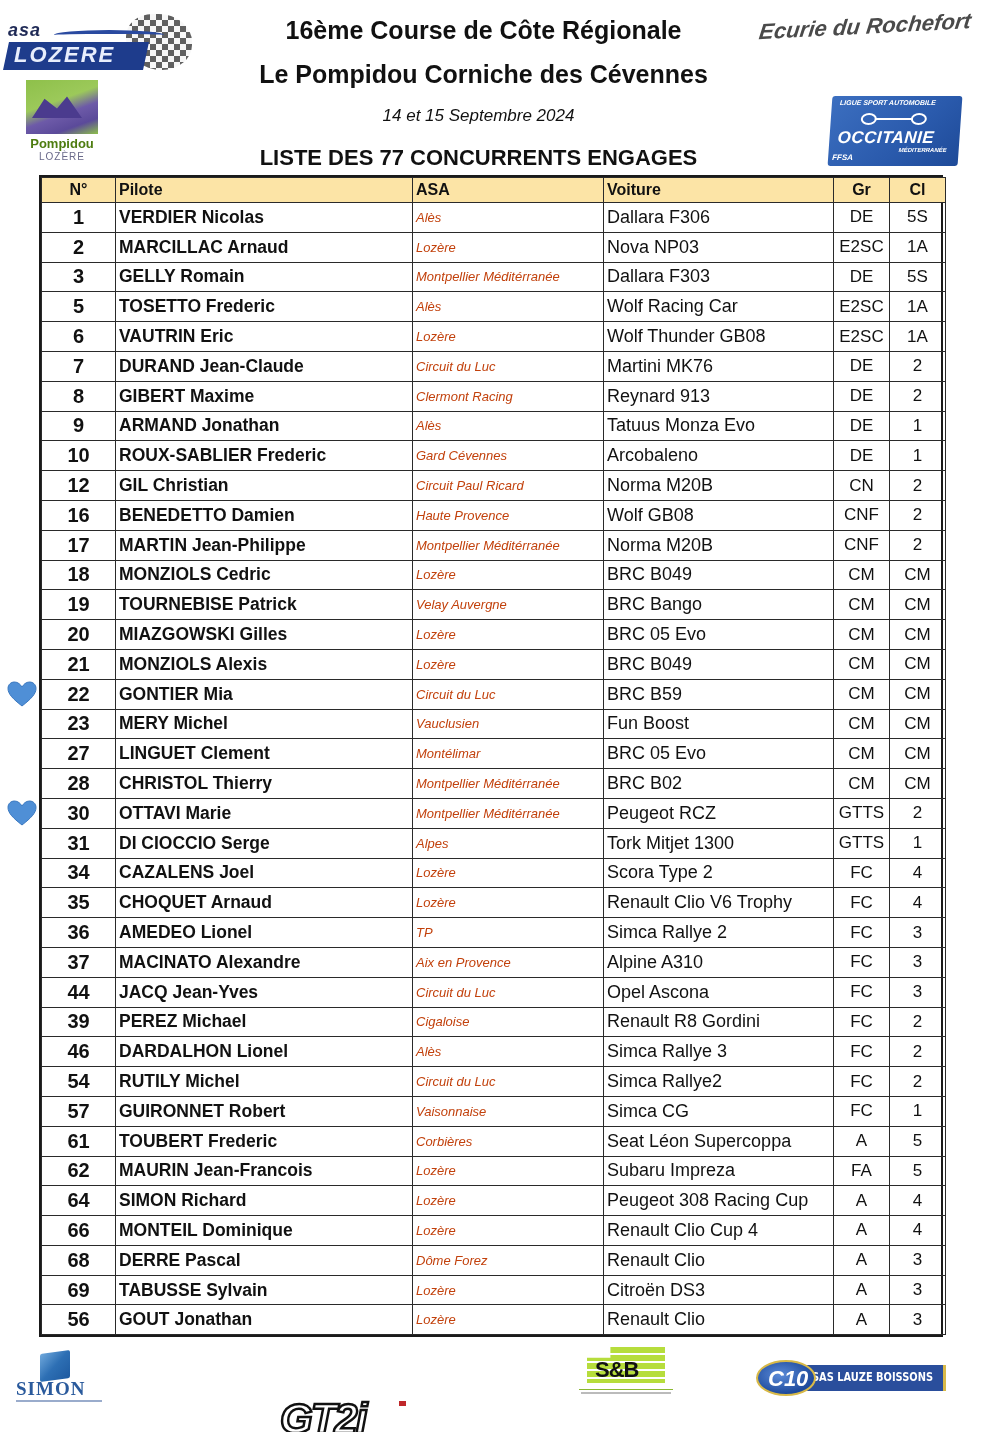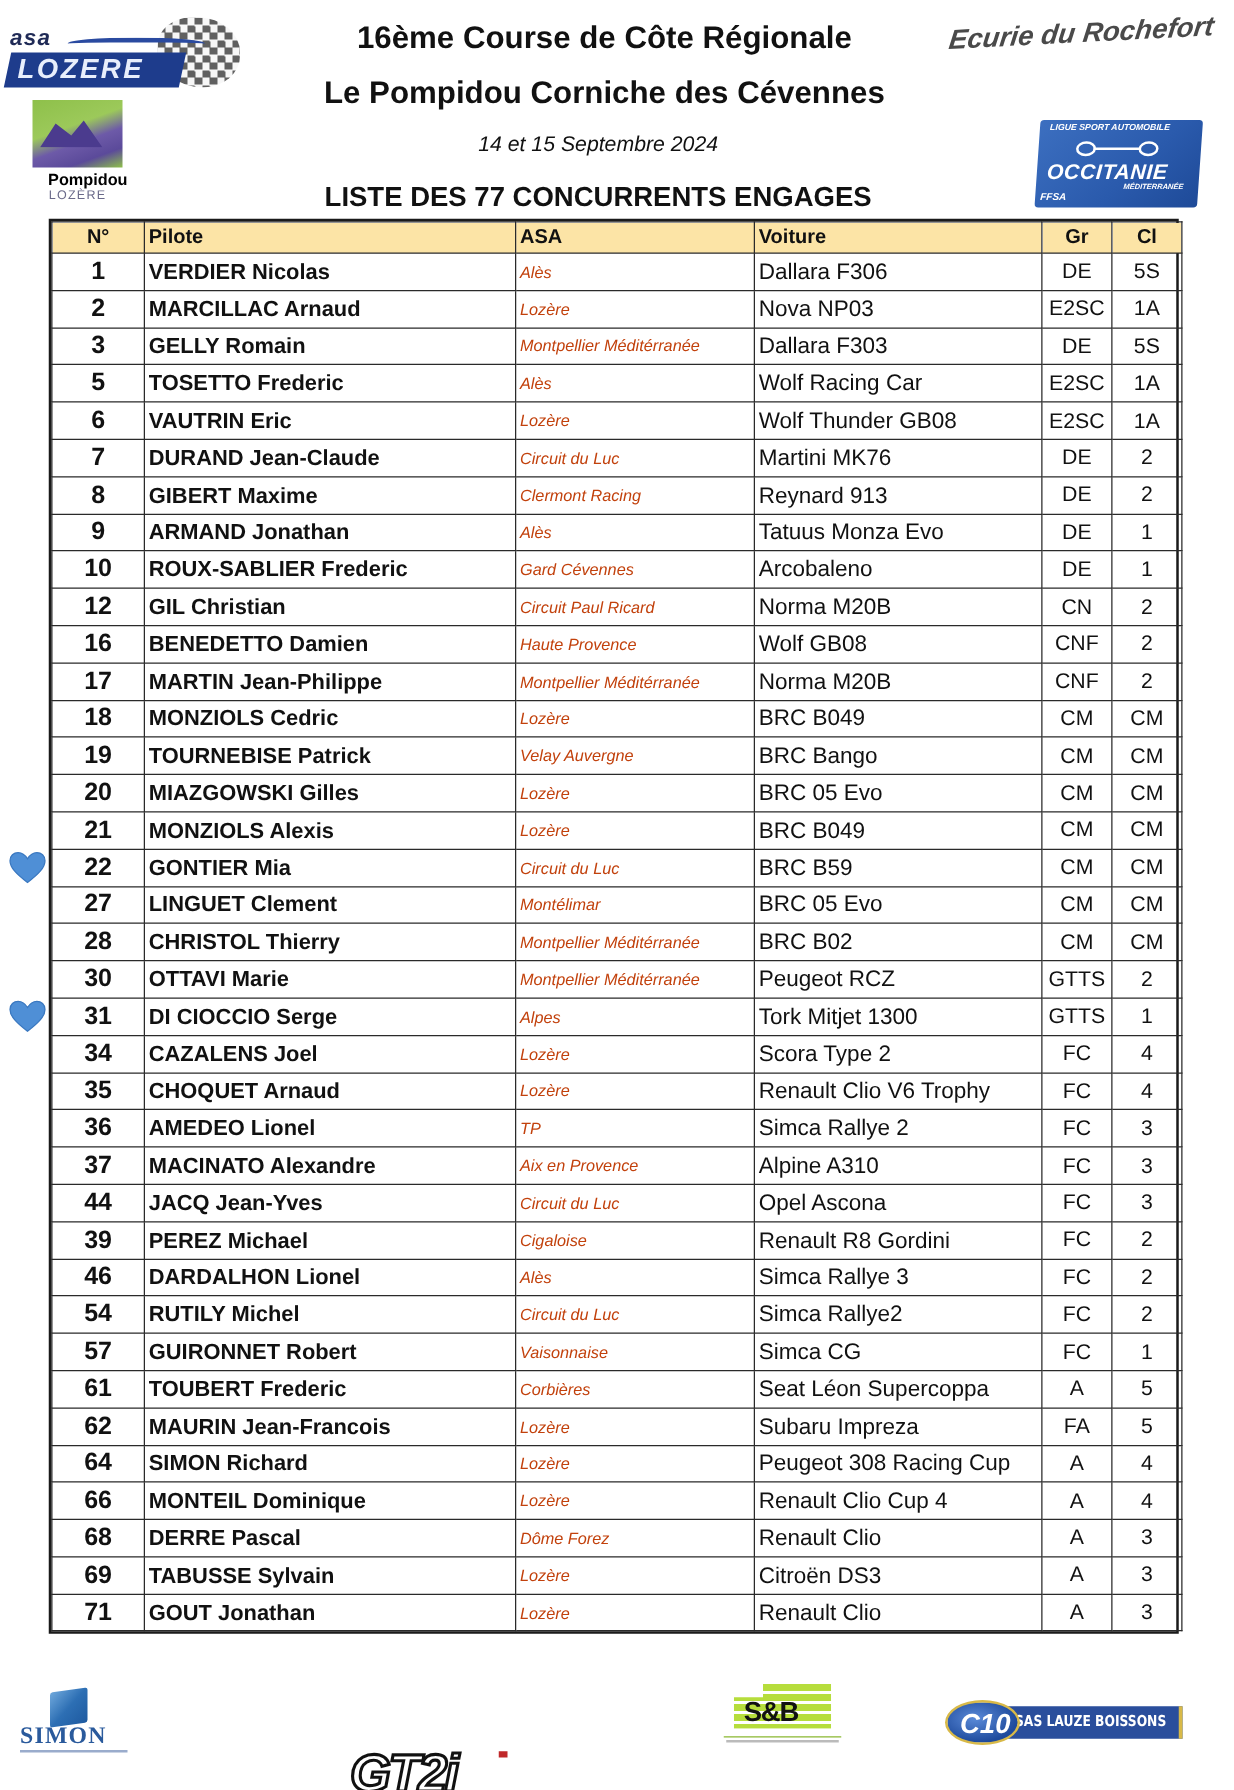--- a/index.html
+++ b/index.html
@@ -21,21 +21,21 @@
   .asa-small { position: absolute; left: 2px; top: 8px; font-size: 18px; font-weight: bold; color: #1f2a56; letter-spacing: 1px; font-style: italic; }
   .asa-band { position: absolute; left: 0; top: 30px; width: 140px; height: 28px; background: #1e3c8c; transform: skewX(-12deg); }
   .asa-lozere { position: absolute; left: 8px; top: 30px; font-size: 22px; font-weight: bold; font-style: italic; color: #e8eefc; letter-spacing: 2px; }
   .asa-swoosh { position: absolute; left: 48px; top: 18px; width: 110px; height: 10px; border-top: 4px solid #2a4aa0; border-radius: 50% 50% 0 0; }
   .asa-check { position: absolute; left: 120px; top: 2px; width: 66px; height: 56px; background:
       repeating-conic-gradient(#1d1d1d 0 25%, #f4f4f4 0 50%) 0 0 / 12px 12px; opacity: 0.7; border-radius: 40% 50% 45% 55%; }
 
   .logo-pompidou { left: 22px; top: 80px; width: 80px; height: 86px; }
   .pompi-img { position: absolute; left: 4px; top: 0; width: 72px; height: 54px; background: linear-gradient(160deg, #8ec04a 0%, #9cc95a 40%, #6d5aa8 60%, #5b4a9a 80%, #8ec04a 100%); }
   .pompi-img::after { content: ""; position: absolute; left: 6px; top: 14px; width: 50px; height: 24px; background: #4b3b8e; clip-path: polygon(0 100%, 25% 20%, 50% 60%, 70% 10%, 100% 100%); }
-  .pompi-name { position: absolute; left: 0; top: 56px; width: 80px; text-align: right; font-size: 13px; font-weight: bold; color: #000000; }
+  .pompi-name { position: absolute; left: 0; top: 56px; width: 80px; text-align: center; font-size: 13px; font-weight: bold; color: #4d7c0f; }
   .pompi-sub { position: absolute; left: 0; top: 71px; width: 80px; text-align: center; font-size: 10px; color: #6a6a8a; letter-spacing: 1px; }
 
   .logo-ecurie { left: 760px; top: 14px; width: 200px; height: 40px; }
   .ecurie-text { font-size: 22px; font-weight: bold; font-style: italic; color: #4a4a4a; transform: skewX(-10deg) rotate(-3deg); white-space: nowrap; }
 
   .logo-occitanie { left: 830px; top: 96px; width: 130px; height: 70px; background: linear-gradient(135deg, #3c6fc0 0%, #2a5aac 60%, #1e4a98 100%); border-radius: 3px; transform: skewX(-4deg); color: #fff; overflow: hidden; }
   .occ-top { position: absolute; left: 8px; top: 3px; font-size: 7px; font-weight: bold; font-style: italic; white-space: nowrap; }
   .occ-ring { position: absolute; top: 17px; width: 16px; height: 12px; border: 2px solid #fff; border-radius: 50%; }
   .occ-ring.r1 { left: 30px; } .occ-ring.r2 { left: 80px; }
   .occ-bar { position: absolute; left: 44px; top: 22px; width: 38px; height: 2px; background: #fff; }
@@ -270,20 +270,28 @@
         </tr>
         <tr>
           <td class="c-num">22</td>
           <td class="c-pilote">GONTIER Mia</td>
           <td class="c-asa">Circuit du Luc</td>
           <td class="c-voiture">BRC B59</td>
           <td class="c-gr">CM</td>
           <td class="c-cl">CM</td>
         </tr>
         <tr>
+          <td class="c-num">23</td>
+          <td class="c-pilote">MERY Michel</td>
+          <td class="c-asa">Vauclusien</td>
+          <td class="c-voiture">Fun Boost</td>
+          <td class="c-gr">CM</td>
+          <td class="c-cl">CM</td>
+        </tr>
+        <tr>
           <td class="c-num">27</td>
           <td class="c-pilote">LINGUET Clement</td>
           <td class="c-asa">Montélimar</td>
           <td class="c-voiture">BRC 05 Evo</td>
           <td class="c-gr">CM</td>
           <td class="c-cl">CM</td>
         </tr>
         <tr>
           <td class="c-num">28</td>
           <td class="c-pilote">CHRISTOL Thierry</td>
@@ -422,21 +430,21 @@
         </tr>
         <tr>
           <td class="c-num">69</td>
           <td class="c-pilote">TABUSSE Sylvain</td>
           <td class="c-asa">Lozère</td>
           <td class="c-voiture">Citroën DS3</td>
           <td class="c-gr">A</td>
           <td class="c-cl">3</td>
         </tr>
         <tr>
-          <td class="c-num">71</td>
+          <td class="c-num">56</td>
           <td class="c-pilote">GOUT Jonathan</td>
           <td class="c-asa">Lozère</td>
           <td class="c-voiture">Renault Clio</td>
           <td class="c-gr">A</td>
           <td class="c-cl">3</td>
         </tr>
       </tbody>
   </table>
 </div>
 

